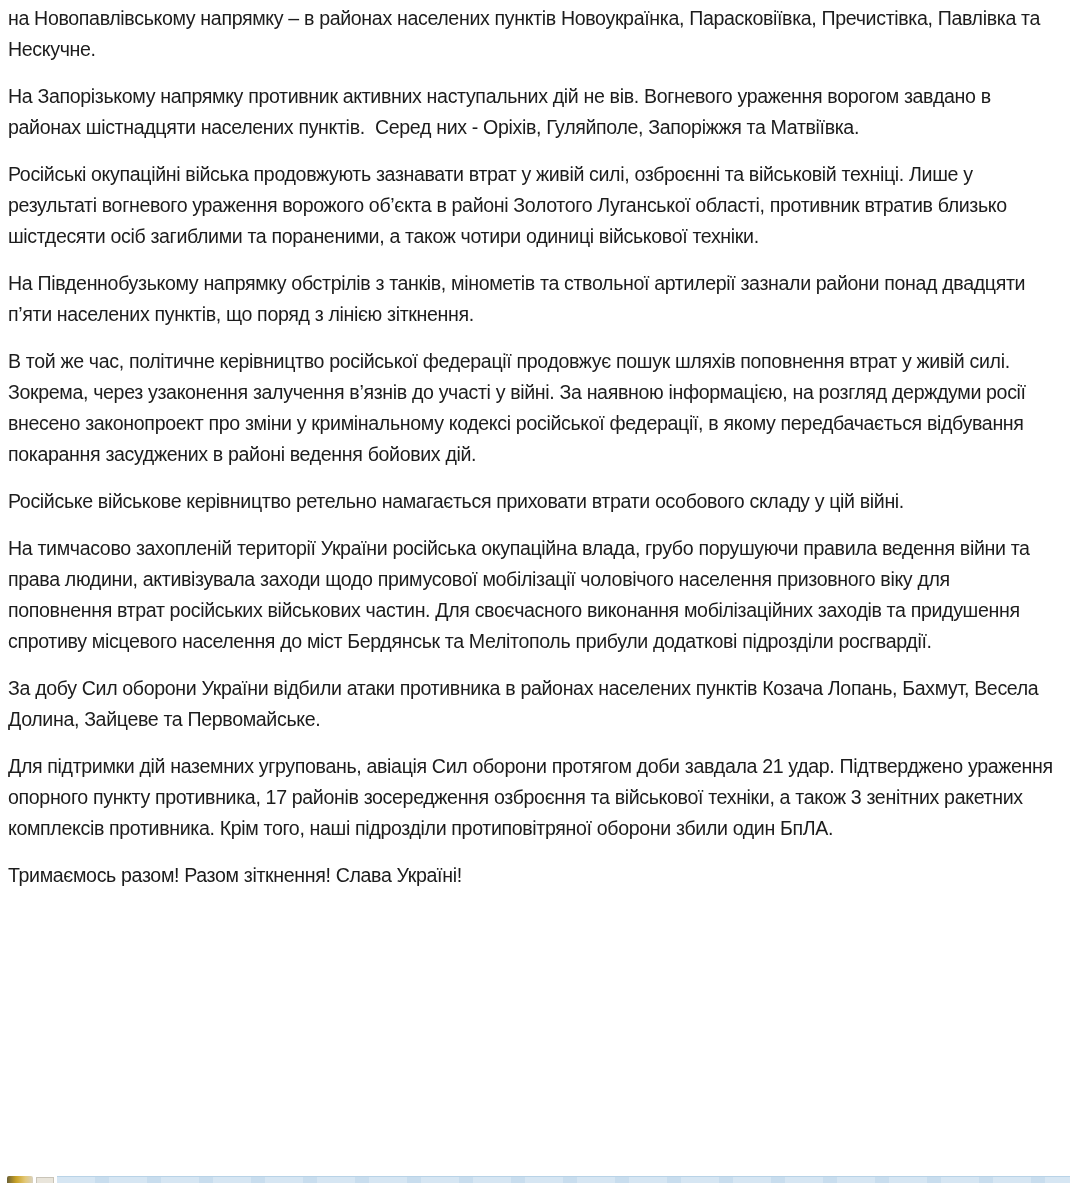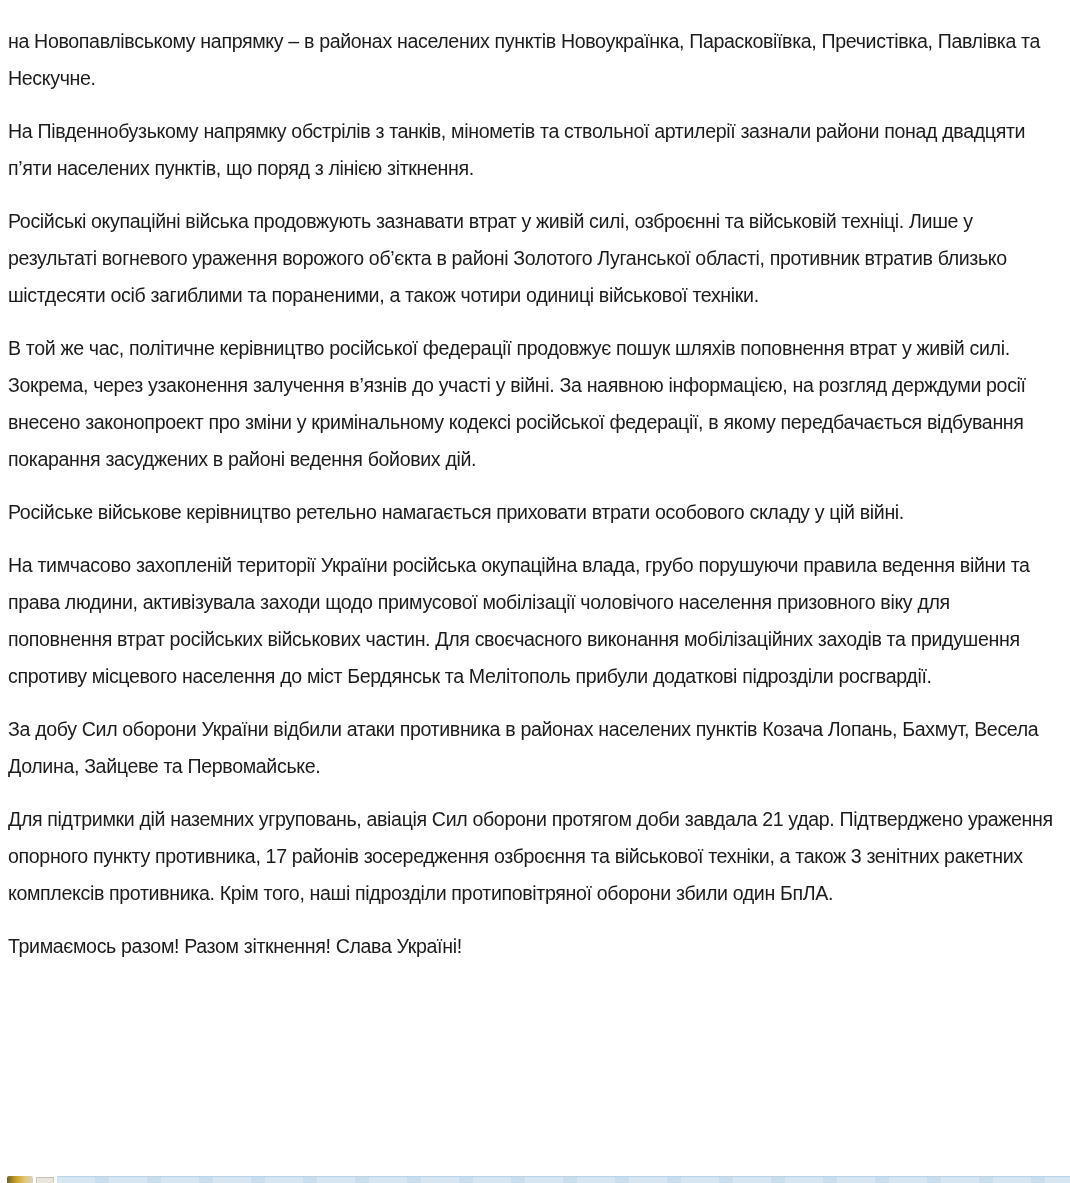--- a/index.html
+++ b/index.html
@@ -12,24 +12,23 @@
     height: 1183px;
     overflow: hidden;
     position: relative;
   }
   .report {
     box-sizing: border-box;
     width: 1070px;
     padding: 3px 16px 0 8px;
     font-family: "Liberation Sans", sans-serif;
     font-size: 19.6px;
-    line-height: 37px;
+    line-height: 31px;
     letter-spacing: -0.35px;
     color: #1c1c1c;
-    margin-top: 20px;
   }
   .report p {
     margin: 0 0 16px 0;
     white-space: pre-wrap;
   }
   .bottom-edge {
     position: absolute;
     left: 0;
     bottom: 0;
     width: 1070px;
@@ -66,22 +65,23 @@
     background-image: repeating-linear-gradient(90deg,
       #d6e6f3 0px, #d6e6f3 38px, #c8ddee 38px, #c8ddee 52px);
   }
 </style>
 </head>
 <body>
 
 <main class="report">
   <article>
     <p>на Новопавлівському напрямку – в районах населених пунктів Новоукраїнка, Парасковіївка, Пречистівка, Павлівка та Нескучне.</p>
+    <p>На Запорізькому напрямку противник активних наступальних дій не вів. Вогневого ураження ворогом завдано в районах шістнадцяти населених пунктів.  Серед них - Оріхів, Гуляйполе, Запоріжжя та Матвіївка.</p>
+    <p>Російські окупаційні війська продовжують зазнавати втрат у живій силі, озброєнні та військовій техніці. Лише у результаті вогневого ураження ворожого об’єкта в районі Золотого Луганської області, противник втратив близько шістдесяти осіб загиблими та пораненими, а також чотири одиниці військової техніки.</p>
     <p>На Південнобузькому напрямку обстрілів з танків, мінометів та ствольної артилерії зазнали райони понад двадцяти п’яти населених пунктів, що поряд з лінією зіткнення.</p>
-    <p>Російські окупаційні війська продовжують зазнавати втрат у живій силі, озброєнні та військовій техніці. Лише у результаті вогневого ураження ворожого об’єкта в районі Золотого Луганської області, противник втратив близько шістдесяти осіб загиблими та пораненими, а також чотири одиниці військової техніки.</p>
     <p>В той же час, політичне керівництво російської федерації продовжує пошук шляхів поповнення втрат у живій силі. Зокрема, через узаконення залучення в’язнів до участі у війні. За наявною інформацією, на розгляд держдуми росії внесено законопроект про зміни у кримінальному кодексі російської федерації, в якому передбачається відбування покарання засуджених в районі ведення бойових дій.</p>
     <p>Російське військове керівництво ретельно намагається приховати втрати особового складу у цій війні.</p>
     <p>На тимчасово захопленій території України російська окупаційна влада, грубо порушуючи правила ведення війни та права людини, активізувала заходи щодо примусової мобілізації чоловічого населення призовного віку для поповнення втрат російських військових частин. Для своєчасного виконання мобілізаційних заходів та придушення спротиву місцевого населення до міст Бердянськ та Мелітополь прибули додаткові підрозділи росгвардії.</p>
     <p>За добу Сил оборони України відбили атаки противника в районах населених пунктів Козача Лопань, Бахмут, Весела Долина, Зайцеве та Первомайське.</p>
     <p>Для підтримки дій наземних угруповань, авіація Сил оборони протягом доби завдала 21 удар. Підтверджено ураження опорного пункту противника, 17 районів зосередження озброєння та військової техніки, а також 3 зенітних ракетних комплексів противника. Крім того, наші підрозділи протиповітряної оборони збили один БпЛА.</p>
     <p>Тримаємось разом! Разом зіткнення! Слава Україні!</p>
   </article>
 </main>
 
 <footer class="bottom-edge">

